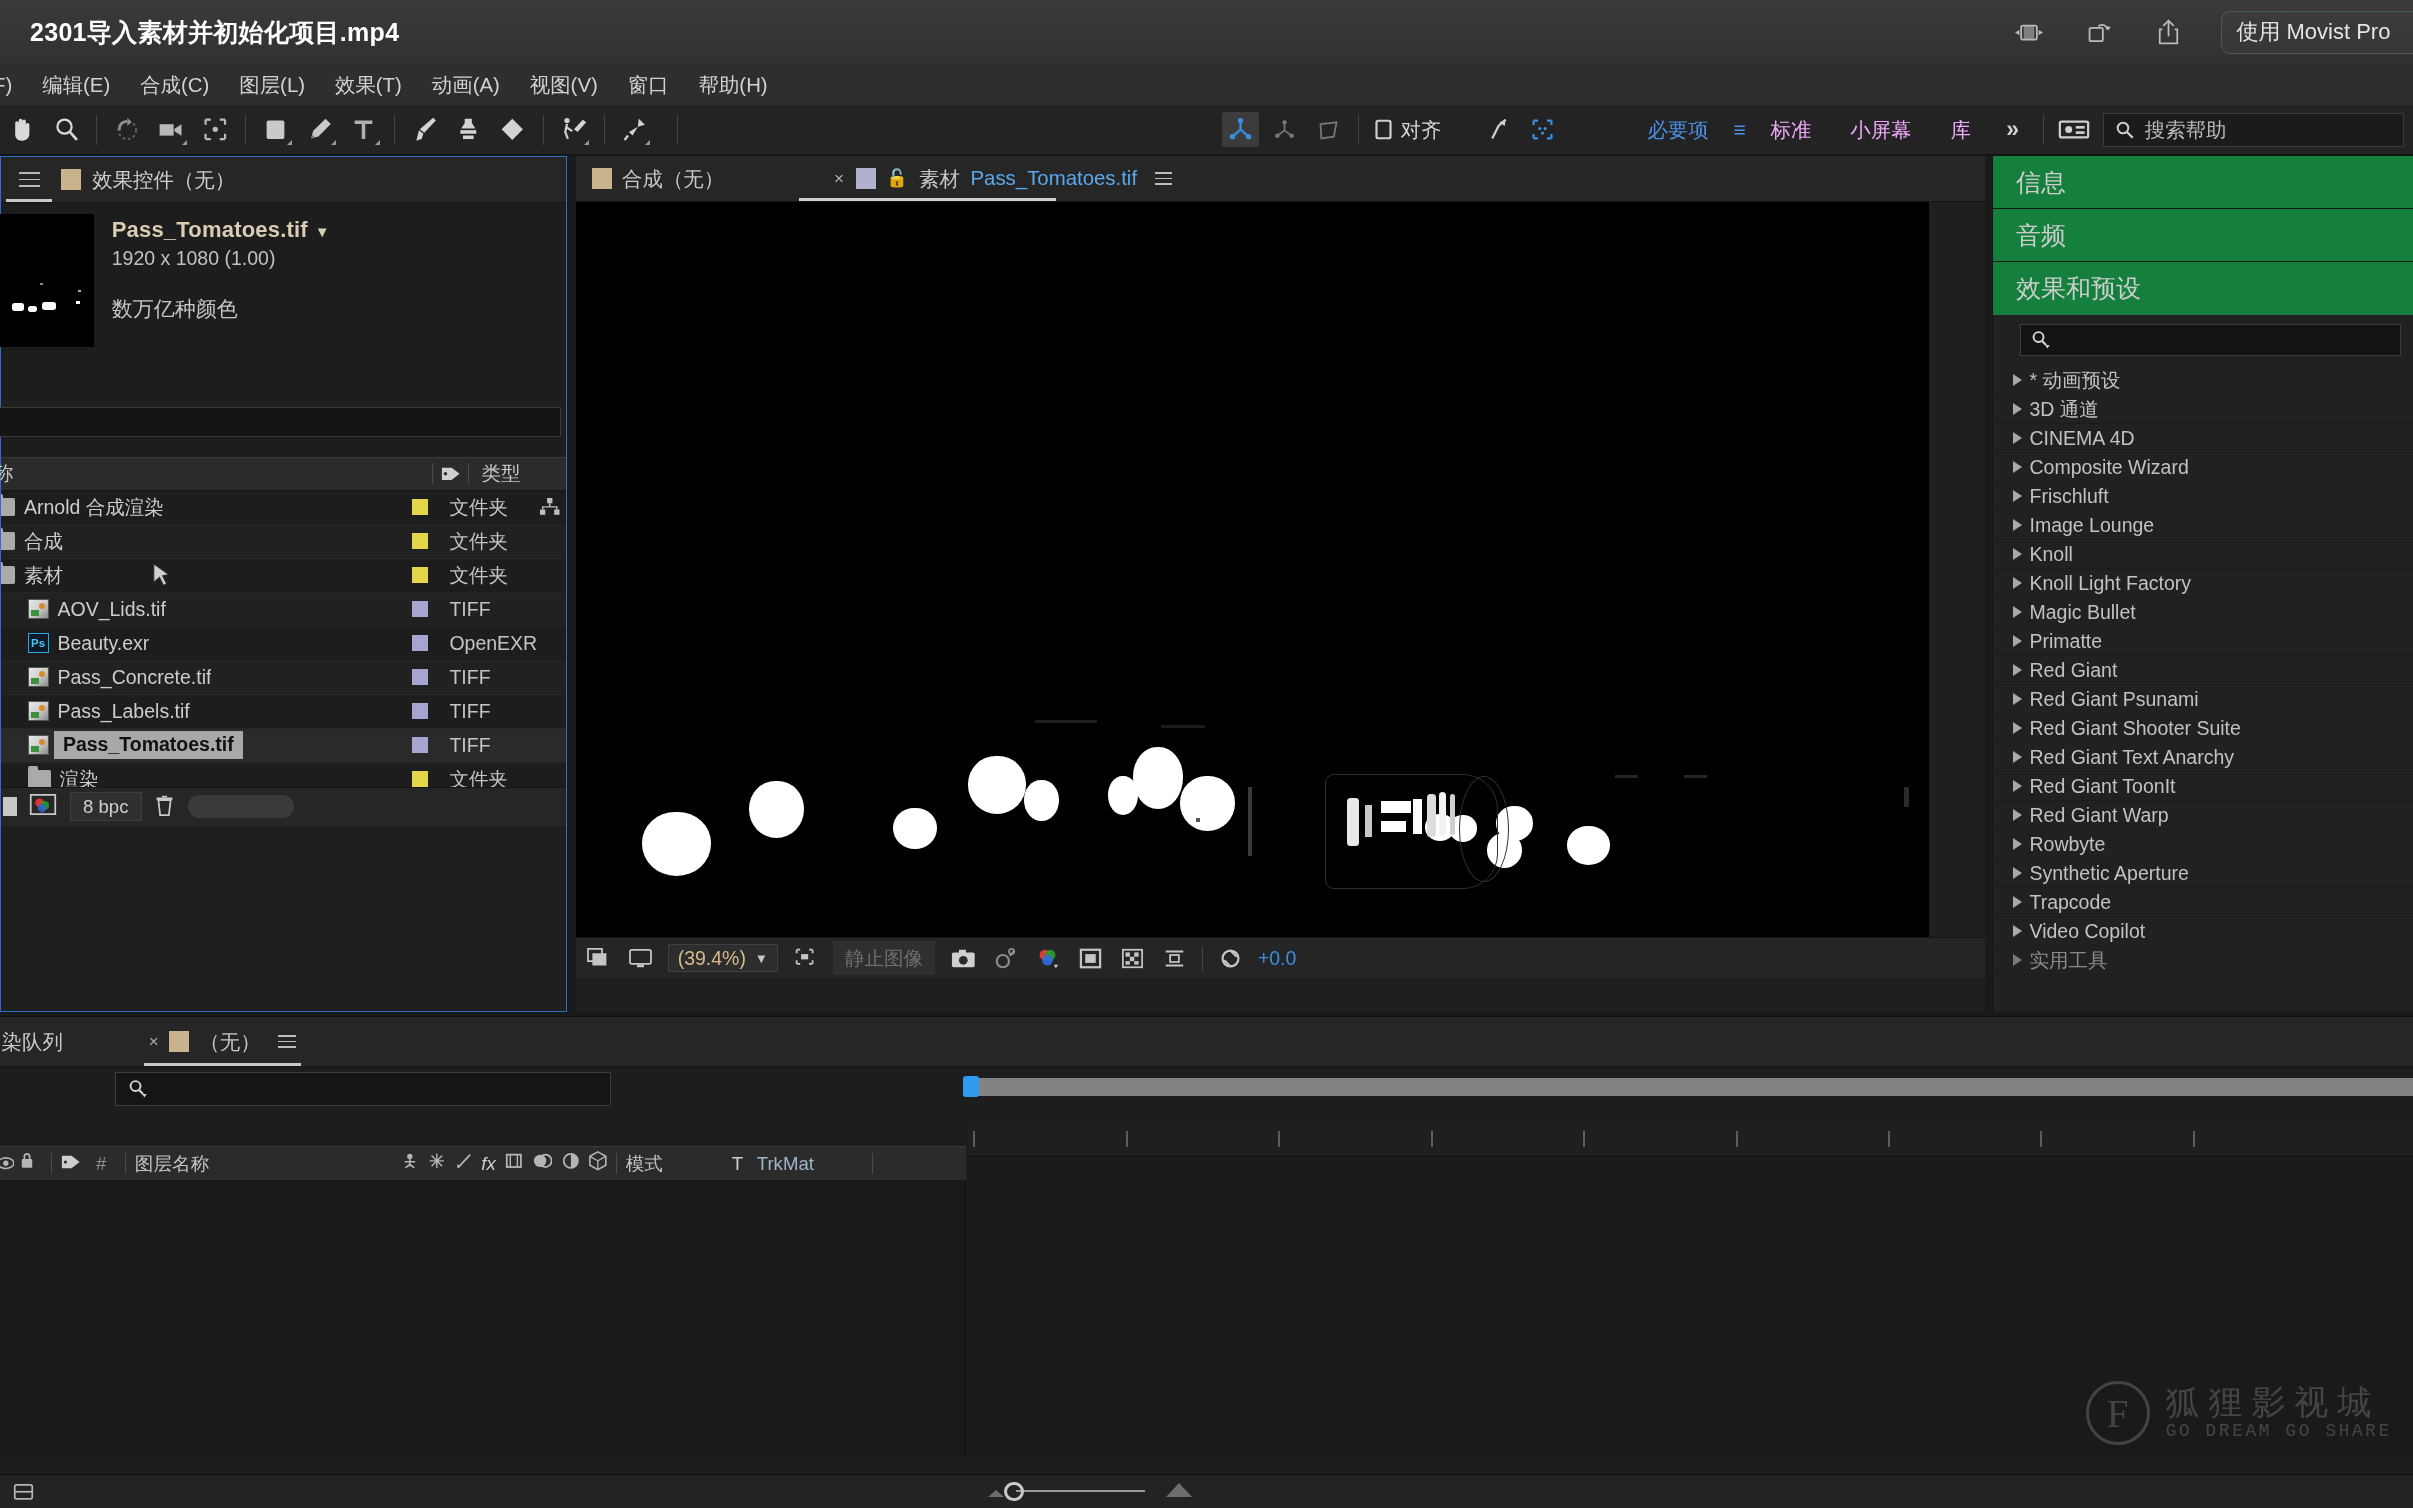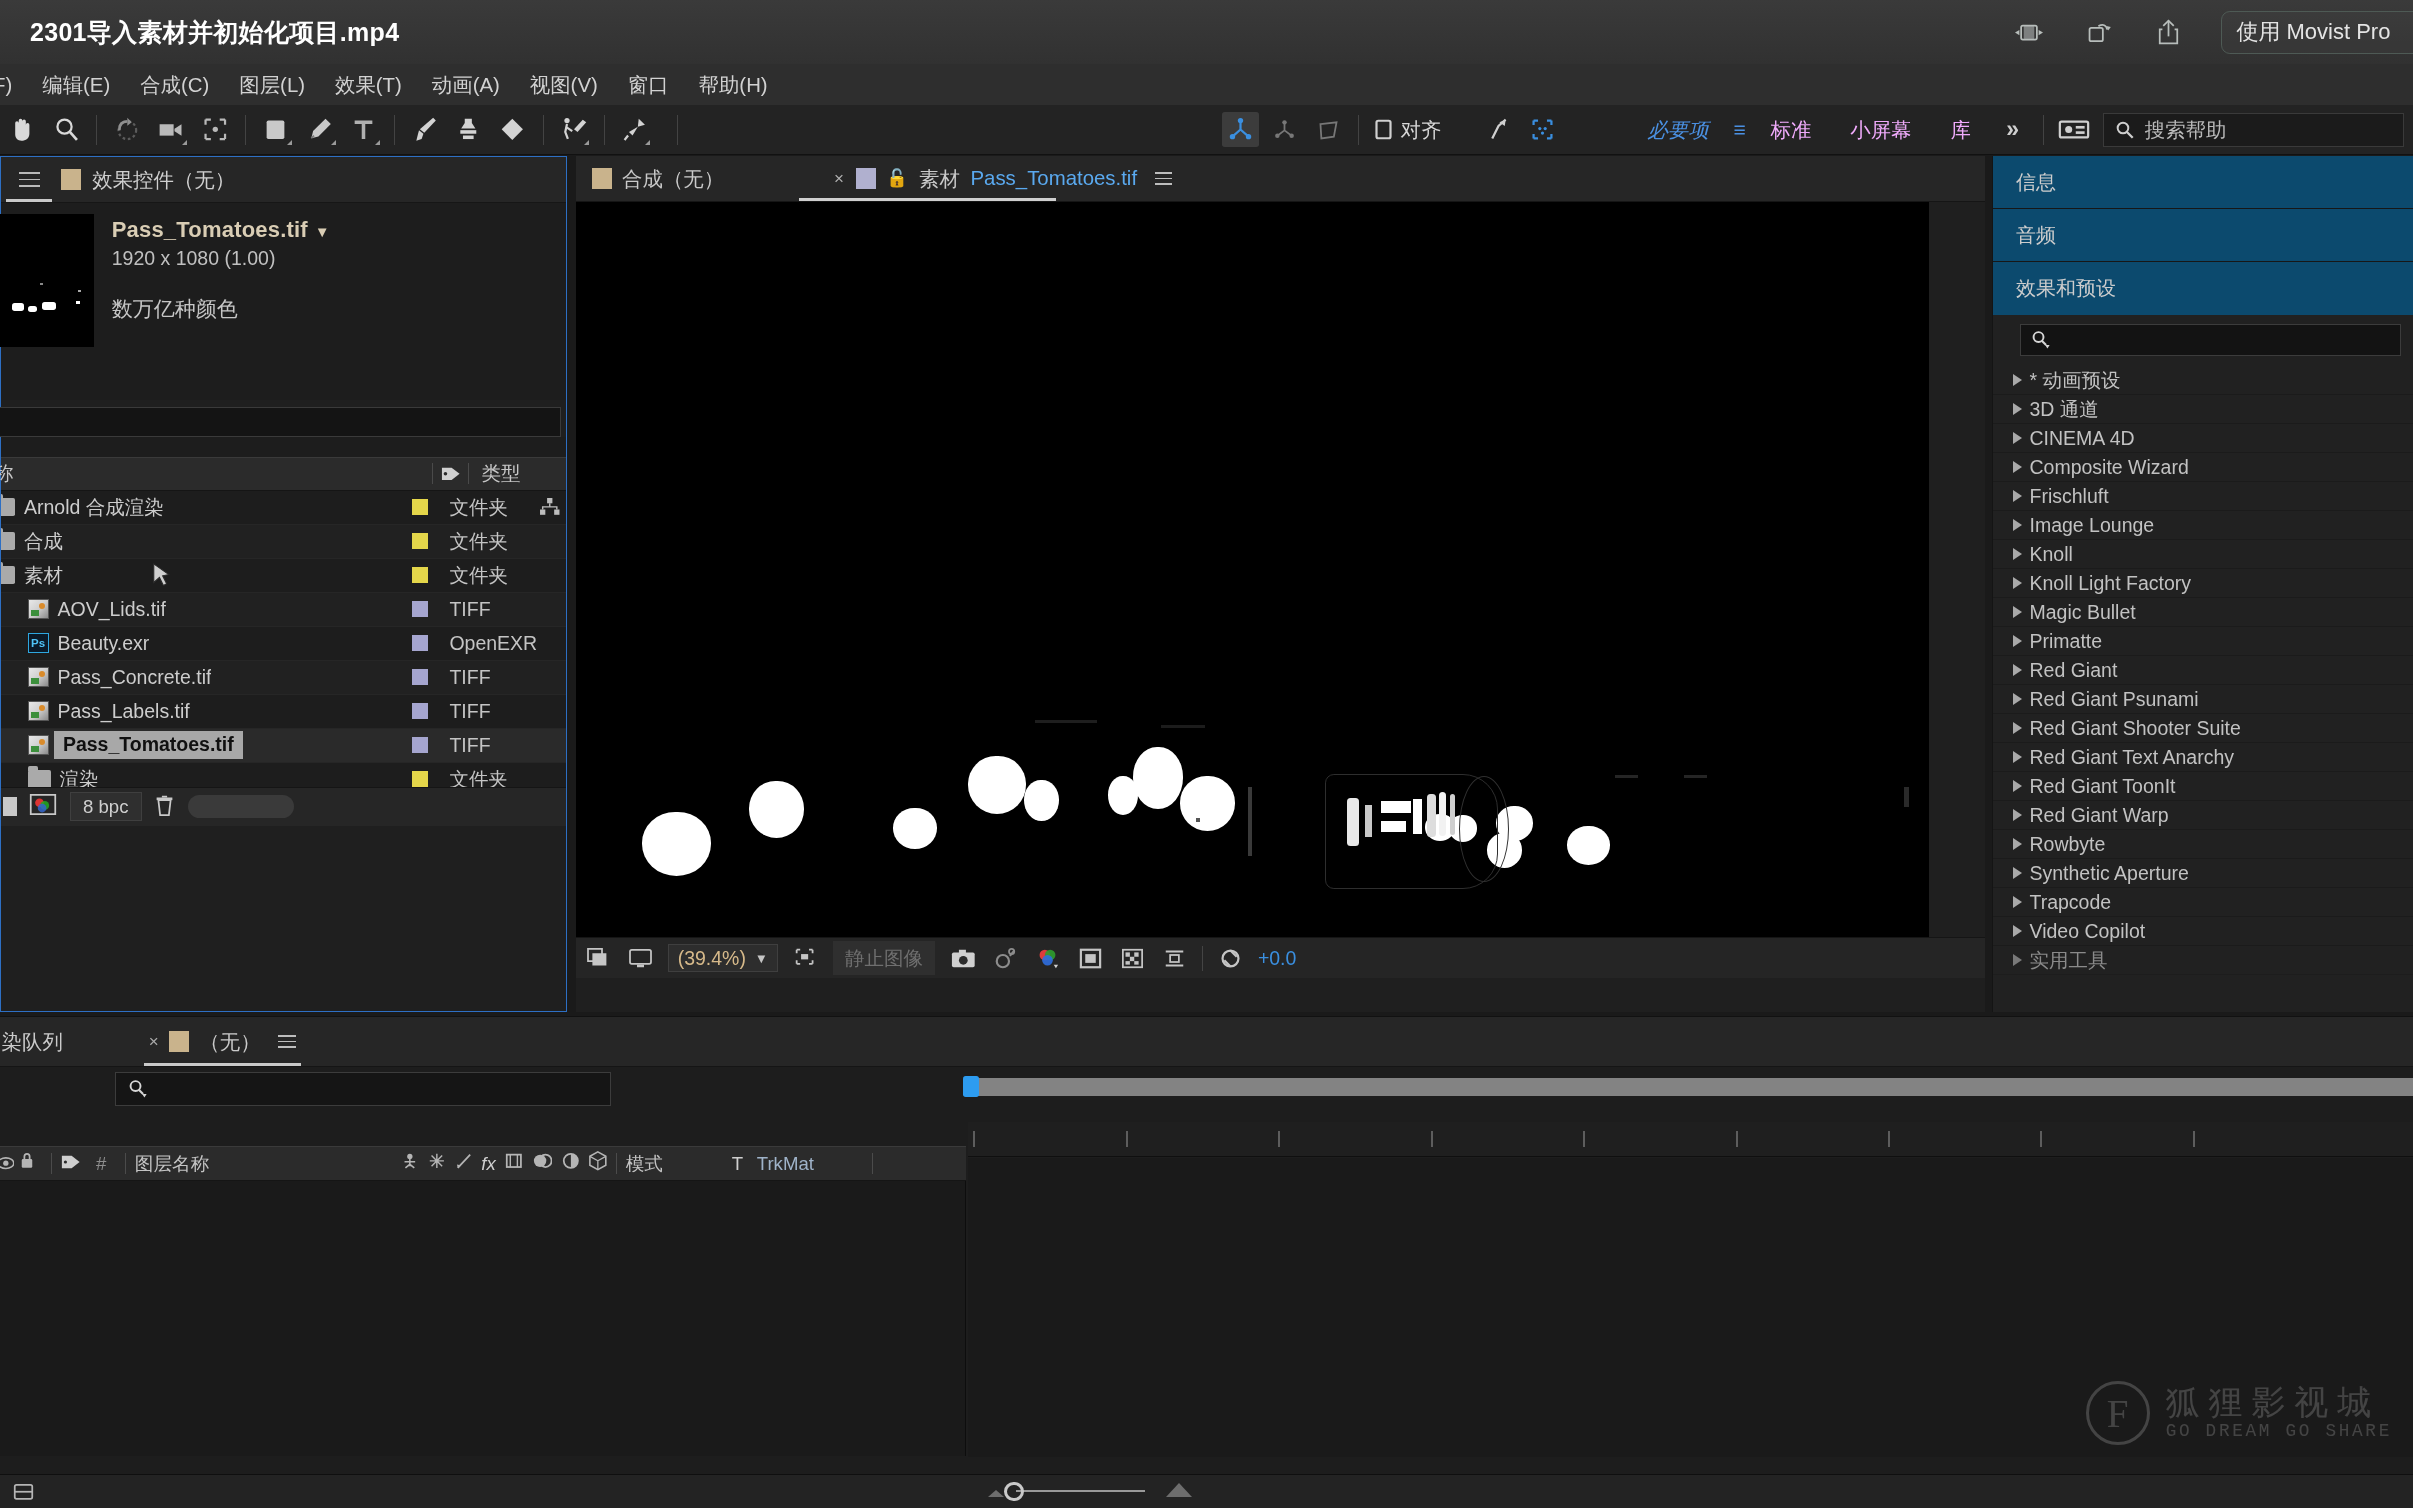--- a/index.html
+++ b/index.html
@@ -54,21 +54,21 @@
     width:37px; height:35px; margin:0 3.5px; display:flex; align-items:center; justify-content:center;
     position:relative; border-radius:2.7px;
   }
   .tool.sel{ background:#3c3c3c; }
   .tool svg{ display:block; }
   .tool .corner{ position:absolute; right:2.7px; bottom:1.8px; width:0;height:0;
     border-left:5.3px solid transparent; border-bottom:5.3px solid #9a9a9a;}
   .align-chip{ display:flex; align-items:center; gap:7px; margin-left:5.3px; color:#d6d6d6; font-size:20.4px;}
   .ws-right{ margin-left:auto; display:flex; align-items:center; height:100%; padding-right:8.9px; }
   .ws{ padding:0 19.5px; font-size:20.4px; color:#f0abfc; white-space:nowrap;}
-  .ws.active{ color:#4a90e2;font-style:italic; }
+  .ws.active{ color:#4a90e2; }
   .ws-ic{ color:#4a90e2; font-size:21px; padding:0 5.3px;}
   .chev{ color:#cfcfcf; font-size:23px; padding:0 16px; font-weight:bold;}
   .searchhelp{
     display:flex; align-items:center; gap:10.6px; background:#1b1b1b;
     border:0.9px solid #3a3a3a; height:34px; width:301px; padding:0 10.6px; color:#b9b9b9; font-size:20.4px;
   }
 
   
   #leftcol{
     position:absolute; left:0; top:156px; width:567px; height:856px;
@@ -168,22 +168,22 @@
   .stillbox{ background:#2f2f2f; padding:3.5px 12.4px; color:#6f6f6f; font-size:19.5px;}
   .vsep{ width:0.9px; height:25px; background:#444; }
   .plus00{ color:#3a8fe0; font-size:19.5px;}
 
   
   #rightcol{
     position:absolute; left:1992px; top:156px; width:421px; height:856px; background:#212121;
     border-left:0.9px solid #141414;
   }
   .rtab{
-    height:53px; display:flex; align-items:center; padding-left:23px; font-size:20px; color:#cdcdcd;
-    border-bottom:0.9px solid #171717; background:#0c4a6e;
+    height:53px; display:flex; align-items:center; padding-left:23px; font-size:25px; color:#cdcdcd;
+    border-bottom:0.9px solid #171717; background:#15803d;
   }
   .rsearch{ margin:8.9px 12.4px 0 26.6px; height:32px; background:#131313; border:0.9px solid #3c3c3c;
             display:flex; align-items:center; padding-left:10.6px; gap:7px;}
   .efxlist{ margin-top:10.6px; }
   .efxrow{ height:29px; display:flex; align-items:center; gap:8px; padding-left:19.5px; font-size:19.5px;
            color:#c2c2c2; border-bottom:0.9px solid #1b1b1b;}
   .efxrow .tri{ width:0;height:0;border-left:9.7px solid #a9a9a9; border-top:6.2px solid transparent; border-bottom:6.2px solid transparent;}
   .efxrow.partial{ opacity:.65; }
 
   

